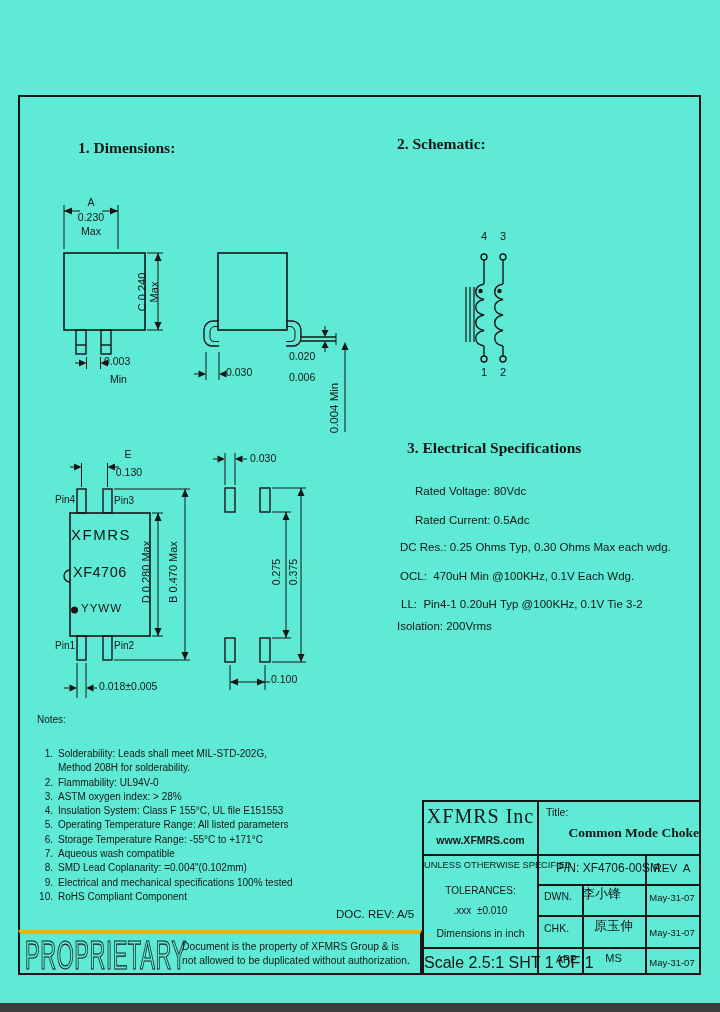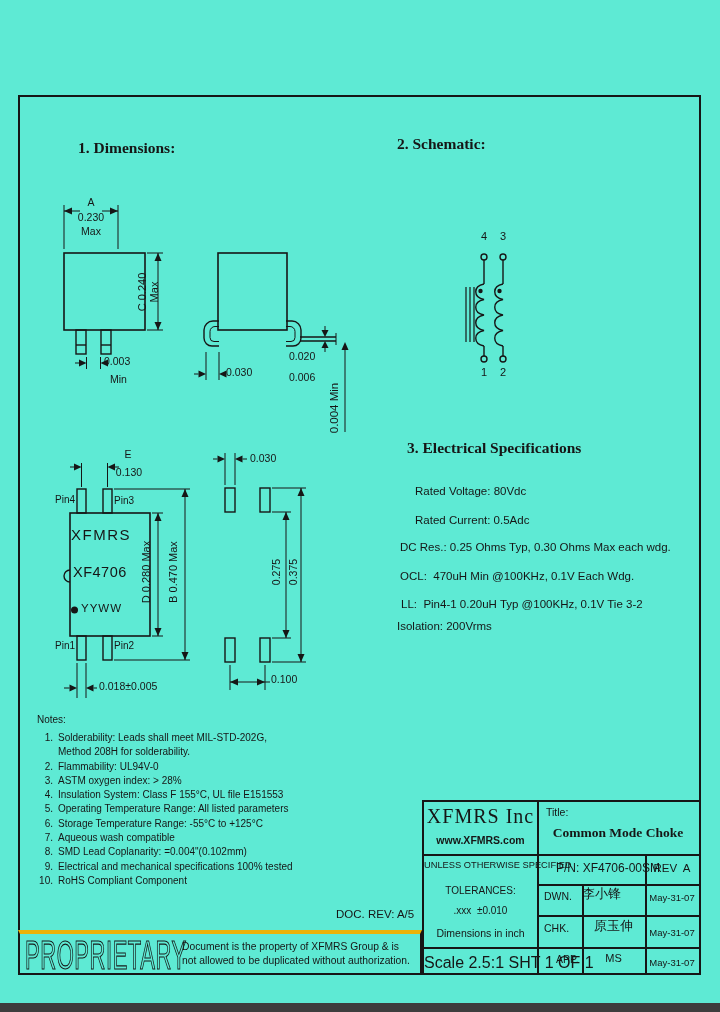--- a/index.html
+++ b/index.html
@@ -21,21 +21,21 @@
   
   #prop{position:absolute;left:18px;top:930px;width:404px;height:45px;
         border-top:4px solid #eab308;border-right:2px solid #161616;
         border-left:2.5px solid #161616;box-sizing:border-box;}
   #prop .word{position:absolute;left:5px;top:0;height:43px;line-height:42px;
         font-size:40px;letter-spacing:1px;color:transparent;
         -webkit-text-stroke:1.2px #161616;transform:scaleX(0.55);transform-origin:0 50%;}
   #prop .disc{position:absolute;left:162px;top:6px;font-size:10.3px;line-height:14px;white-space:pre;}
   
   #notes{position:absolute;left:37px;top:714px;font-size:10px;}
-  #notes .nh{font-size:10px;margin-bottom:7px;}
+  #notes .nh{font-size:10px;margin-bottom:23px;}
   #notes .nrow{display:flex;height:14.3px;white-space:pre;}
   #notes .nn{width:16px;text-align:right;margin-right:5px;flex:none;}
 </style>
 </head>
 <body>
 
 <div id="stage">
 
   <div id="pageborder"></div>
 
@@ -231,21 +231,21 @@
   <div class="t" style="left:397px;top:620px;font-size:11.5px">Isolation: 200Vrms</div>
 
   <div id="notes">
     <div class="nh">Notes:</div>
     <div class="nrow"><span class="nn">1.</span><span>Solderability: Leads shall meet MIL-STD-202G,</span></div>
     <div class="nrow"><span class="nn"></span><span>Method 208H for solderability.</span></div>
     <div class="nrow"><span class="nn">2.</span><span>Flammability: UL94V-0</span></div>
     <div class="nrow"><span class="nn">3.</span><span>ASTM oxygen index: &gt; 28%</span></div>
     <div class="nrow"><span class="nn">4.</span><span>Insulation System: Class F 155°C, UL file E151553</span></div>
     <div class="nrow"><span class="nn">5.</span><span>Operating Temperature Range: All listed parameters</span></div>
-    <div class="nrow"><span class="nn">6.</span><span>Storage Temperature Range: -55°C to +125°C</span></div>
+    <div class="nrow"><span class="nn">6.</span><span>Storage Temperature Range: -55°C to +171°C</span></div>
     <div class="nrow"><span class="nn">7.</span><span>Aqueous wash compatible</span></div>
     <div class="nrow"><span class="nn">8.</span><span>SMD Lead Coplanarity: =0.004"(0.102mm)</span></div>
     <div class="nrow"><span class="nn">9.</span><span>Electrical and mechanical specifications 100% tested</span></div>
     <div class="nrow"><span class="nn">10.</span><span>RoHS Compliant Component</span></div>
     <div class="nrow"><span class="nn"></span><span></span></div>
   </div>
 
   <div class="t" style="left:336px;top:908px;font-size:11.5px">DOC. REV: A/5</div>
 
   <div id="tb">
@@ -254,21 +254,21 @@
     <div class="vl" style="left:221px;top:52px;height:119px"></div>
     <div class="hl" style="left:0;top:52px;width:275px"></div>
     <div class="hl" style="left:113px;top:82px;width:162px"></div>
     <div class="hl" style="left:113px;top:113px;width:162px"></div>
     <div class="hl" style="left:0;top:145px;width:275px"></div>
 
     <div class="t" style="left:0;top:4px;width:113px;text-align:center;font-family:'Liberation Serif',serif;font-size:20px;letter-spacing:1px">XFMRS Inc</div>
     <div class="t" style="left:0;top:33px;width:113px;text-align:center;font-size:10.5px;font-weight:bold">www.XFMRS.com</div>
 
     <div class="t" style="left:122px;top:5px;font-size:10.5px">Title:</div>
-    <div class="t" style="left:113px;top:24px;width:162px;text-align:center;font-family:'Liberation Serif',serif;font-weight:bold;font-size:13.5px">Common Mode Choke</div>
+    <div class="t" style="left:113px;top:24px;width:162px;text-align:right;font-family:'Liberation Serif',serif;font-weight:bold;font-size:13.5px">Common Mode Choke</div>
 
     <div class="t" style="left:132px;top:60px;font-size:12px">P/N: XF4706-00SM</div>
     <div class="t" style="left:221px;top:60px;width:54px;text-align:center;font-size:11.5px">REV  A</div>
 
     <div class="t" style="left:0;top:58px;width:113px;text-align:center;font-size:9.3px">UNLESS OTHERWISE SPECIFIED</div>
     <div class="t" style="left:0;top:84px;width:113px;text-align:center;font-size:10px">TOLERANCES:</div>
     <div class="t" style="left:0;top:104px;width:113px;text-align:center;font-size:10px">.xxx  ±0.010</div>
     <div class="t" style="left:0;top:126px;width:113px;text-align:center;font-size:10.5px">Dimensions in inch</div>
     <div class="t" style="left:0;top:152px;width:113px;text-align:right;font-size:16px">Scale 2.5:1 SHT 1 OF 1</div>
 

